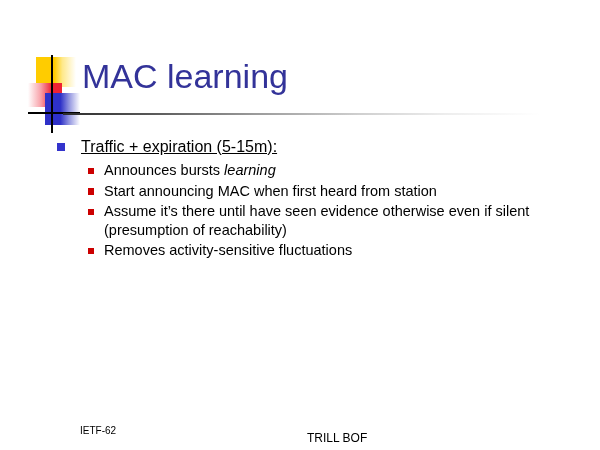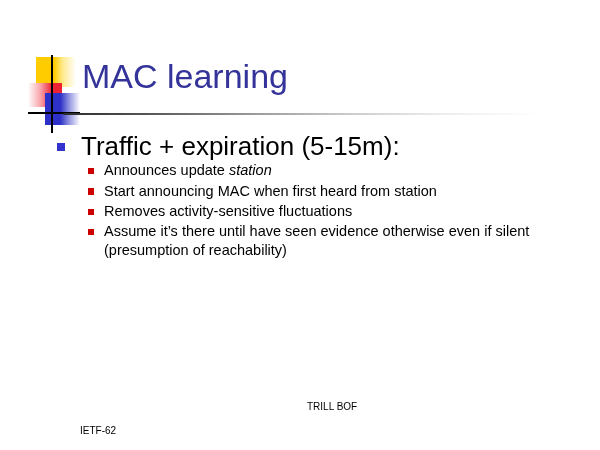--- a/index.html
+++ b/index.html
@@ -97,24 +97,25 @@
   .body {
     position: absolute;
     left: 55px;
     top: 134px;
     width: 520px;
   }
 
   .lvl1 {
     position: relative;
     padding-left: 26px;
-    font-size: 26px;
+    font-size: 16px;
     line-height: 25px;
     color: #000000;
     margin-bottom: 1px;
+    text-decoration: underline;
   }
   .lvl1 > .marker {
     position: absolute;
     left: 2px;
     top: 9px;
     width: 8px;
     height: 8px;
     background: #3333CC;
   }
 
@@ -147,22 +148,22 @@
     position: absolute;
     left: 80px;
     top: 424px;
     font-size: 10px;
     line-height: 13px;
     color: #000000;
   }
   .footer-center {
     position: absolute;
     left: 307px;
-    top: 400px;
-    font-size: 10px;
+    top: 432px;
+    font-size: 12px;
     line-height: 13px;
     color: #000000;
   }
 </style>
 </head>
 <body>
 
 <div id="slide">
 
   <div class="logo">
@@ -173,26 +174,26 @@
     <div class="line-h"></div>
   </div>
 
   <div class="title">MAC learning</div>
 
   <div class="title-rule"></div>
 
   <div class="body">
       <div class="lvl1"><span class="marker"></span><span>Traffic + expiration (5-15m):</span></div>
       <div class="lvl2wrap">
-        <div class="lvl2"><span class="marker"></span><span>Announces update </span><span class="ital">station</span></div>
+        <div class="lvl2"><span class="marker"></span><span>Announces bursts </span><span class="ital">learning</span></div>
         <div class="lvl2"><span class="marker"></span></div>
       </div>
       <div class="lvl2wrap">
         <div class="lvl2"><span class="marker"></span><span>Start announcing MAC when first heard from station</span></div>
+        <div class="lvl2"><span class="marker"></span><span>Assume it’s there until have seen evidence otherwise even if silent (presumption of reachability)</span></div>
         <div class="lvl2"><span class="marker"></span><span>Removes activity-sensitive fluctuations</span></div>
-        <div class="lvl2"><span class="marker"></span><span>Assume it’s there until have seen evidence otherwise even if silent (presumption of reachability)</span></div>
       </div>
     </div>
 
   <div class="footer-left">IETF-62</div>
   <div class="footer-center">TRILL BOF</div>
 
 </div>
 
 </body></html>

